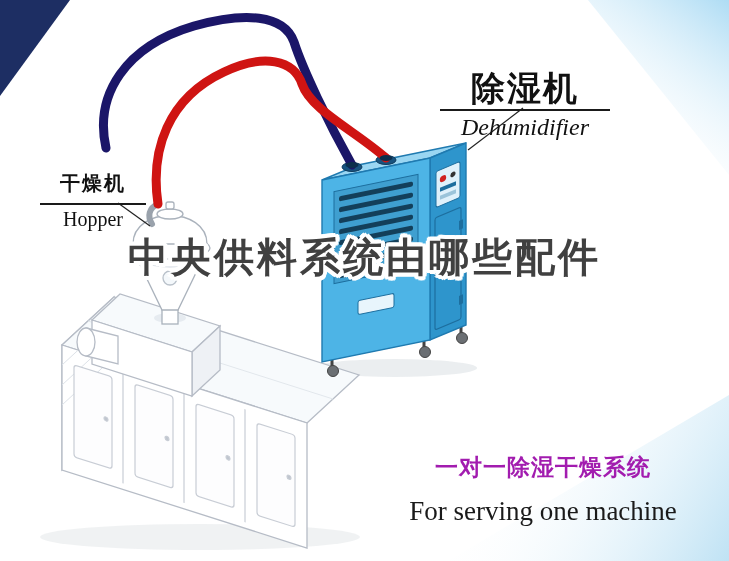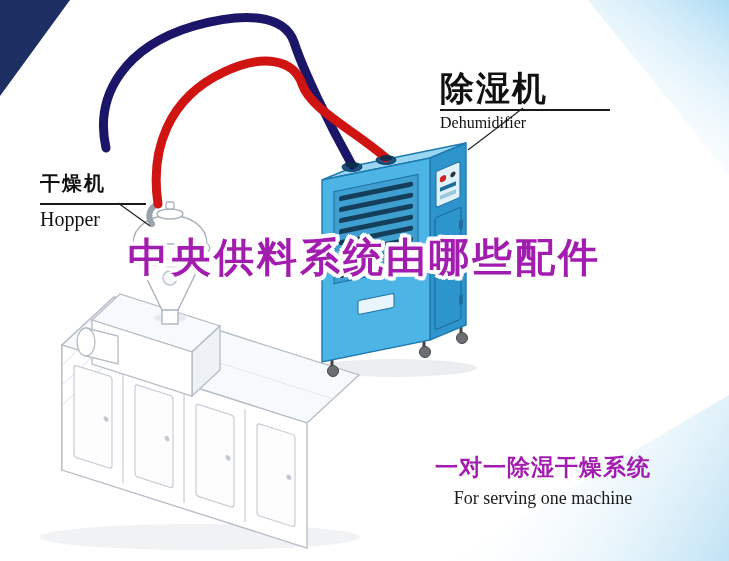--- a/index.html
+++ b/index.html
@@ -3,59 +3,59 @@
 <meta charset="utf-8">
 <style>
   * { margin:0; padding:0; box-sizing:border-box; }
   body { background:#dddddd; font-family:"Liberation Sans", sans-serif; }
   .canvas {
     position:relative; width:729px; height:561px;
     background:#ffffff; overflow:hidden;
   }
   .scene { position:absolute; left:0; top:0; z-index:1; }
 
-  .machine-label { position:absolute; z-index:2; }
+  .machine-label { position:absolute; z-index:2; text-align:center; }
   .machine-label .cn {
     display:block; font-weight:bold; color:#111111;
     border-bottom:2px solid #1a1a1a; padding-bottom:3px;
     font-family:"Liberation Sans", sans-serif;
   }
   .machine-label .en {
     display:block; margin-top:3px; color:#111111;
     font-family:"Liberation Serif", serif;
   }
   .label-dehumidifier { left:440px; top:70px; width:170px; }
   .label-dehumidifier .cn { font-size:34px; line-height:36px; letter-spacing:2px; }
-  .label-dehumidifier .en { font-size:16px; }
+  .label-dehumidifier .en { font-size:24px;font-style:italic; }
   .label-hopper { left:40px; top:166px; width:106px; }
   .label-hopper .cn { font-size:20px; line-height:34px; letter-spacing:2px; }
   .label-hopper .en { font-size:20px; }
 
   .main-title {
     position:absolute; left:0; right:0; top:234px; z-index:3;
-    text-align:center; color:#a21caf; font-weight:bold;
+    text-align:center; color:#404040; font-weight:bold;
     font-size:40px; line-height:1.18; letter-spacing:3px;
     font-family:"Liberation Sans", sans-serif;
     text-shadow:
       -3px -3px 0 #fff, 3px -3px 0 #fff, -3px 3px 0 #fff, 3px 3px 0 #fff,
       0 -4px 0 #fff, 0 4px 0 #fff, -4px 0 0 #fff, 4px 0 0 #fff,
       -2px -4px 0 #fff, 2px 4px 0 #fff, -4px 2px 0 #fff, 4px -2px 0 #fff;
   }
   .main-title span { display:block; }
 
   .caption {
     position:absolute; left:392px; top:452px; width:302px; z-index:2;
     text-align:center;
   }
   .caption .cn {
     display:block; font-size:23px; font-weight:bold; color:#a21caf;
     letter-spacing:1px; font-family:"Liberation Sans", sans-serif;
   }
   .caption .en {
-    display:block; margin-top:5px; font-size:18px; color:#1a1a1a;
+    display:block; margin-top:13px; font-size:27px; color:#1a1a1a;
     font-family:"Liberation Serif", serif;
   }
 </style>
 </head>
 <body>
 
 <div class="canvas">
 
   <svg class="scene" width="729" height="561" viewBox="0 0 729 561">
     <defs>

